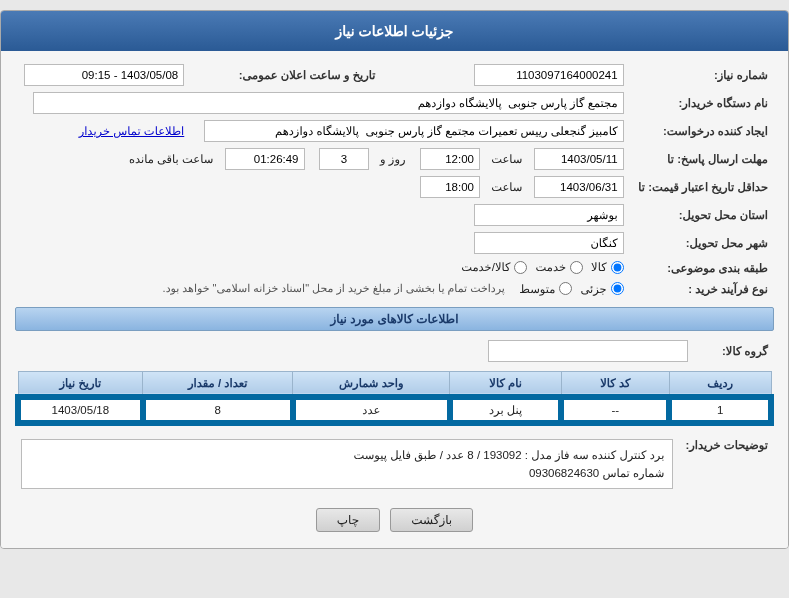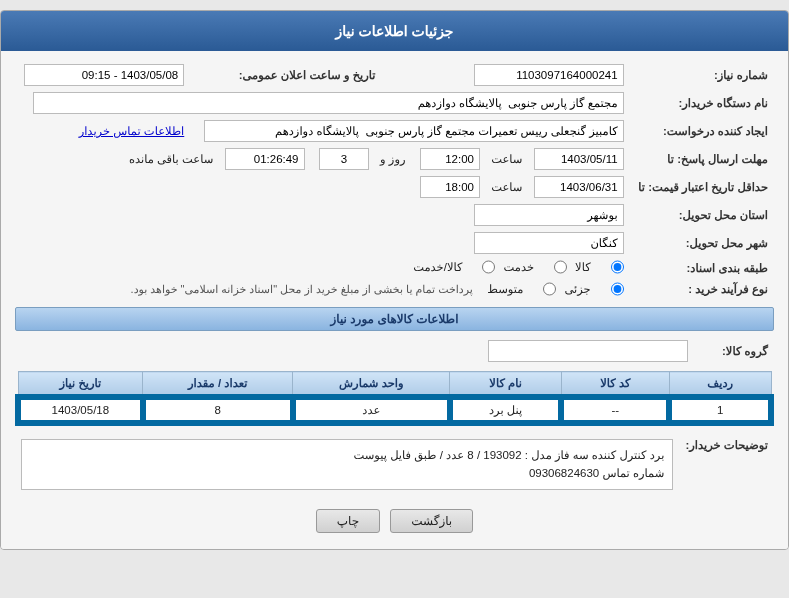--- a/index.html
+++ b/index.html
@@ -80,21 +80,22 @@
       text-decoration: underline;
       cursor: pointer;
     }
     .radio-group {
       display: inline-flex;
       align-items: center;
       gap: 8px;
     }
     .radio-item {
       display: inline-flex;
-      gap: 20px;
+      align-items: center;
+      gap: 4px;
     }
     .data-table {
       width: 100%;
       border-collapse: collapse;
       margin: 6px 0;
       font-size: 11.5px;
     }
     .data-table th {
       background: linear-gradient(to bottom, #d0e4f7, #b0cce8);
       border: 1px solid #9ab4cc;
@@ -235,21 +236,21 @@
           <input class="input-field" style="width: 150px;" type="text" value="بوشهر" readonly="">
         </td>
       </tr>
       <tr>
         <td class="label-cell">شهر محل تحویل:</td>
         <td class="value-cell" colspan="4">
           <input class="input-field" style="width: 150px;" type="text" value="کنگان" readonly="">
         </td>
       </tr>
       <tr>
-        <td class="label-cell">طبقه بندی اسناد:</td>
+        <td class="label-cell">طبقه بندی موضوعی:</td>
         <td class="value-cell" colspan="4">
           <div class="radio-group">
             <div class="radio-item">
               <input type="radio" name="category" checked="" style="">
               <span>کالا</span>
             </div>
             <div class="radio-item">
               <input type="radio" name="category" style="">
               <span>خدمت</span>
             </div>

